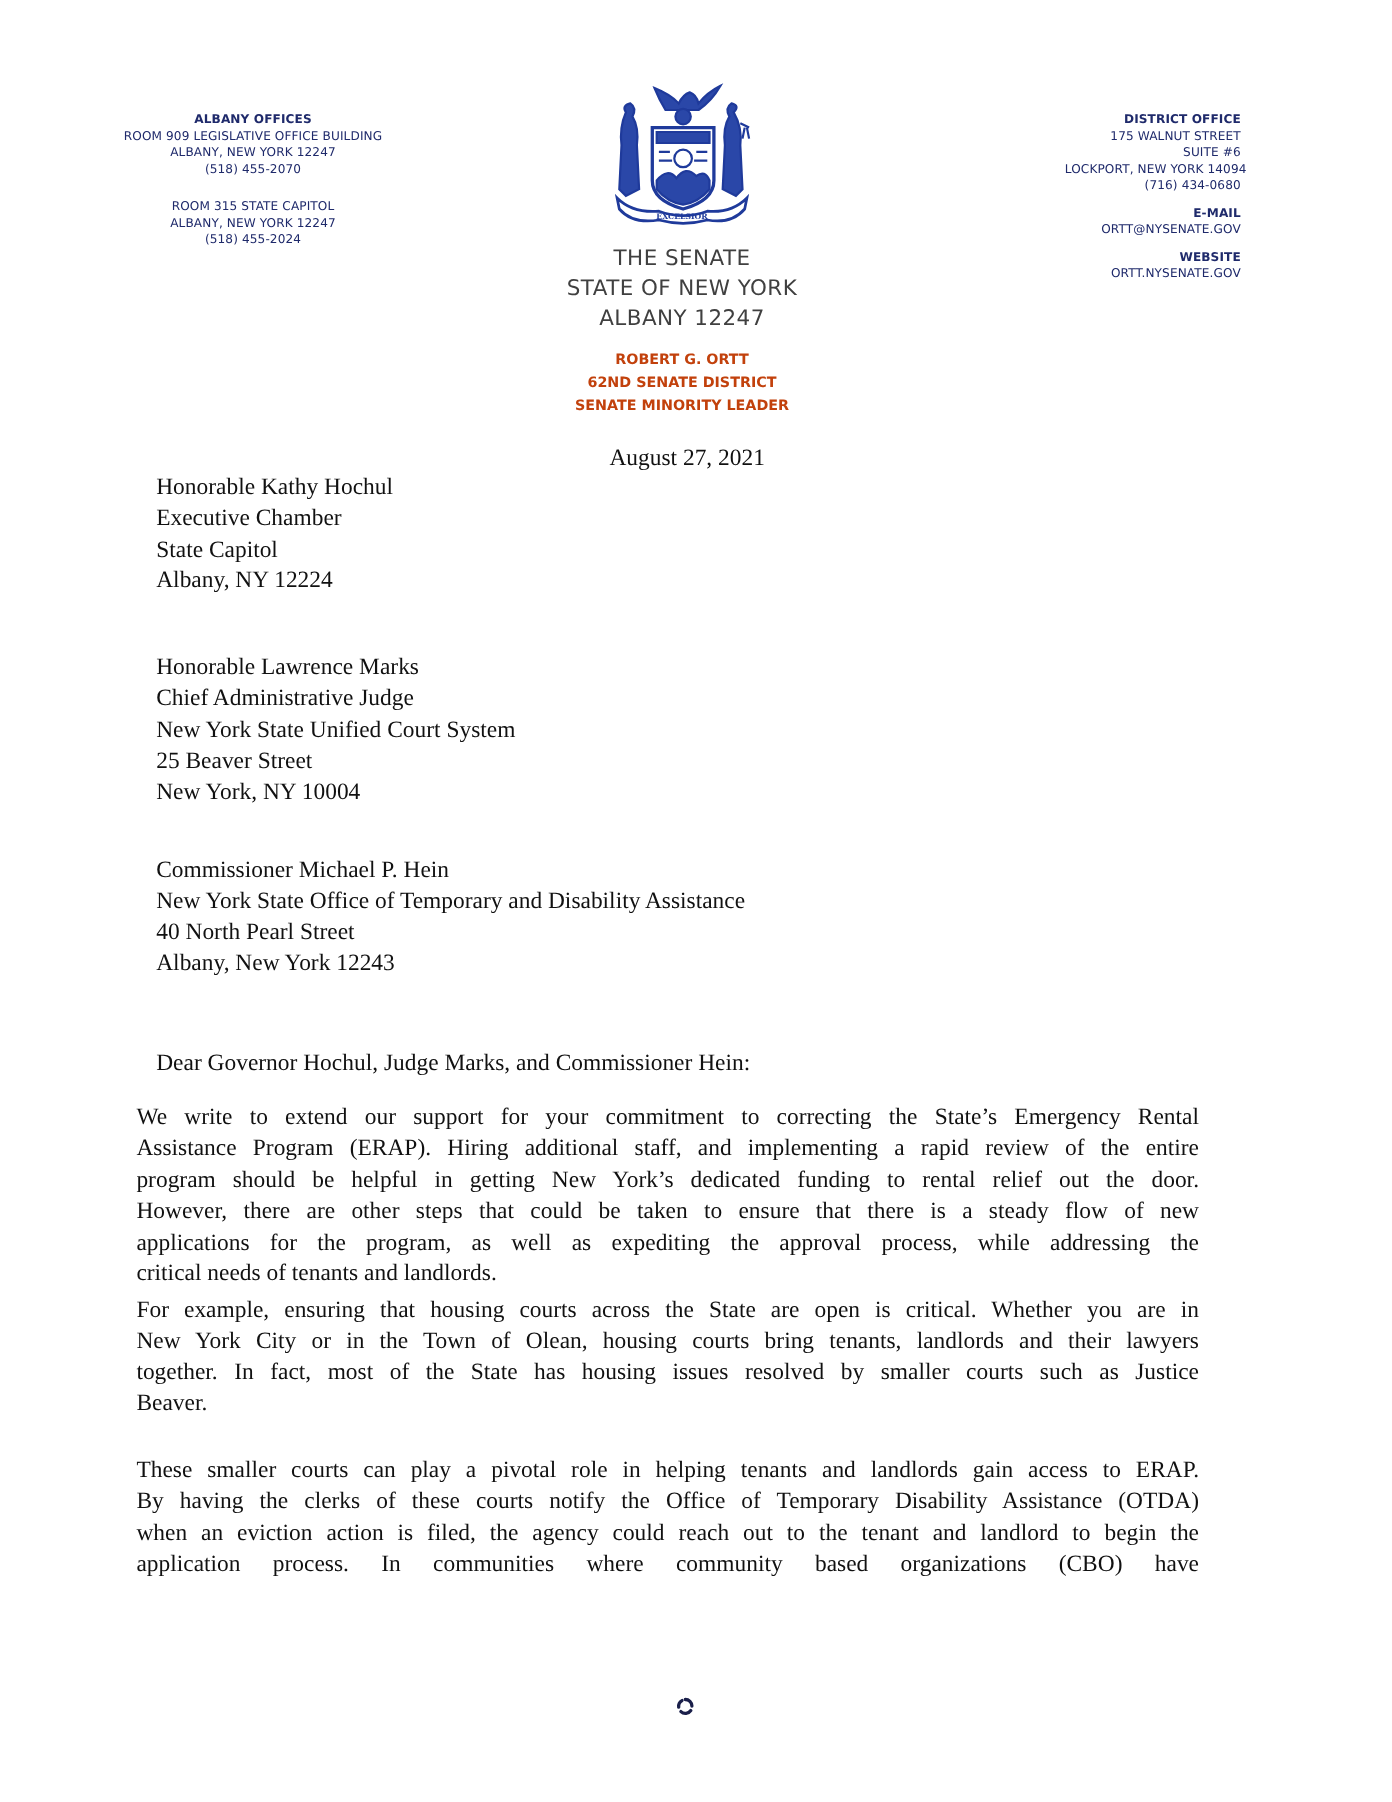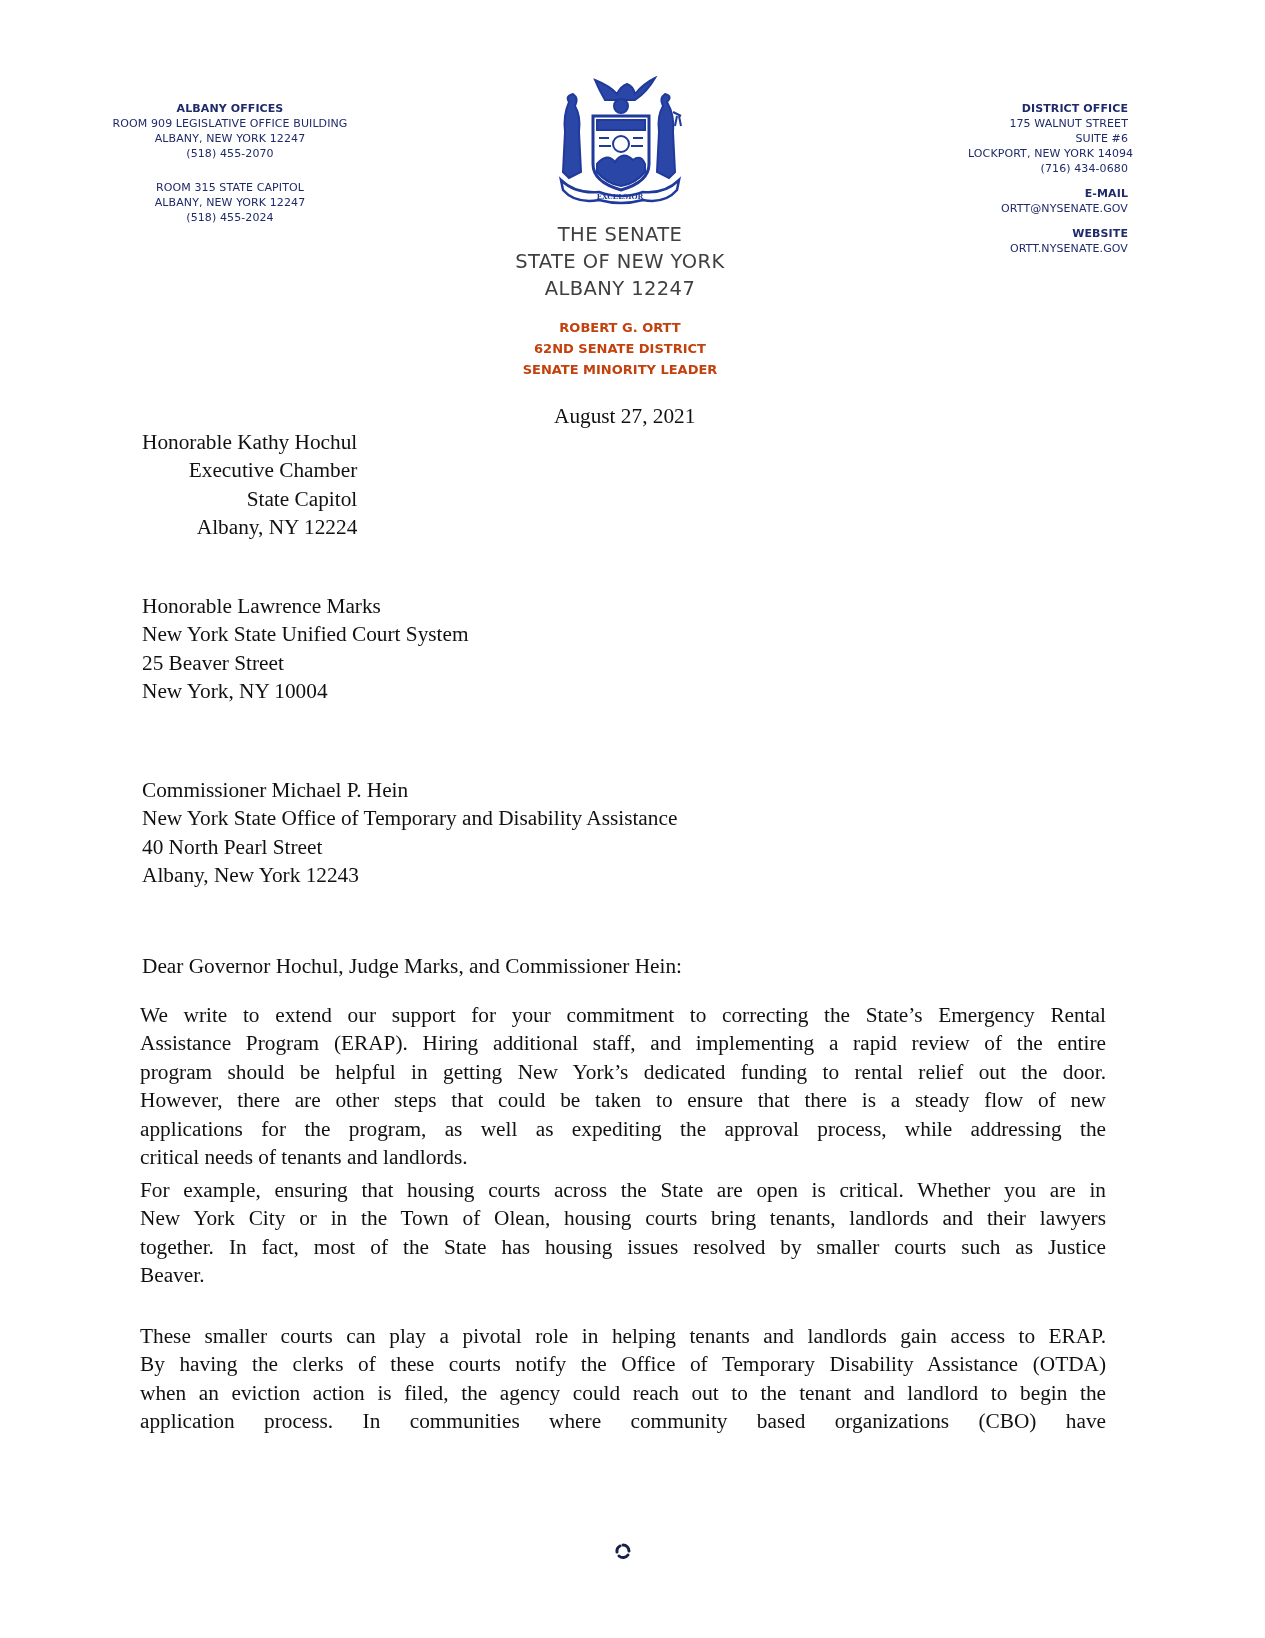--- a/index.html
+++ b/index.html
@@ -21,27 +21,27 @@
 
   #senate-block { left: 480px; top: 221px; width: 280px; }
   #senate-block .big { font-size: 19.5px; line-height: 27px; letter-spacing: 0.4px; color: #404040; }
   #senate-block .member { margin-top: 15px; font-size: 13px; line-height: 21px; font-weight: bold; color: #c2410c; }
 
   .letter { position: absolute; font-family: "Liberation Serif", serif; color: #111; font-size: 21.3px; }
   #date { left: 554px; top: 402px; line-height: 28px; }
 
   .addr { left: 142px; line-height: 28.3px; }
   .addr div { white-space: nowrap; }
-  #addr-1 { top: 428px; text-align: right; }
+  #addr-1 { top: 428px; }
   #addr-2 { top: 592px; }
   #addr-3 { top: 776px; }
 
   #salutation { left: 142px; top: 952px; line-height: 28px; white-space: nowrap; }
 
-  .para { left: 140px; width: 966px; line-height: 28.4px; text-align: justify; text-align-last: left; }
+  .para { left: 124px; width: 966px; line-height: 28.4px; text-align: justify; text-align-last: left; }
   .para .ln { display: block; text-align: justify; text-align-last: justify; white-space: nowrap; }
   .para .ln.last { text-align-last: left; }
   #para-1 { top: 1001px; }
   #para-2 { top: 1176px; }
   #para-3 { top: 1322px; }
 
   #recycle { position: absolute; left: 614px; top: 1542px; width: 18px; height: 18px; }
 </style>
 </head>
 <body>
@@ -109,20 +109,21 @@
   <div id="date" class="letter">August 27, 2021</div>
 
   <div id="addr-1" class="letter addr">
     <div>Honorable Kathy Hochul</div>
     <div>Executive Chamber</div>
     <div>State Capitol</div>
     <div>Albany, NY 12224</div>
   </div>
   <div id="addr-2" class="letter addr">
     <div>Honorable Lawrence Marks</div>
+    <div>Chief Administrative Judge</div>
     <div>New York State Unified Court System</div>
     <div>25 Beaver Street</div>
     <div>New York, NY 10004</div>
   </div>
   <div id="addr-3" class="letter addr">
     <div>Commissioner Michael P. Hein</div>
     <div>New York State Office of Temporary and Disability Assistance</div>
     <div>40 North Pearl Street</div>
     <div>Albany, New York 12243</div>
   </div>

